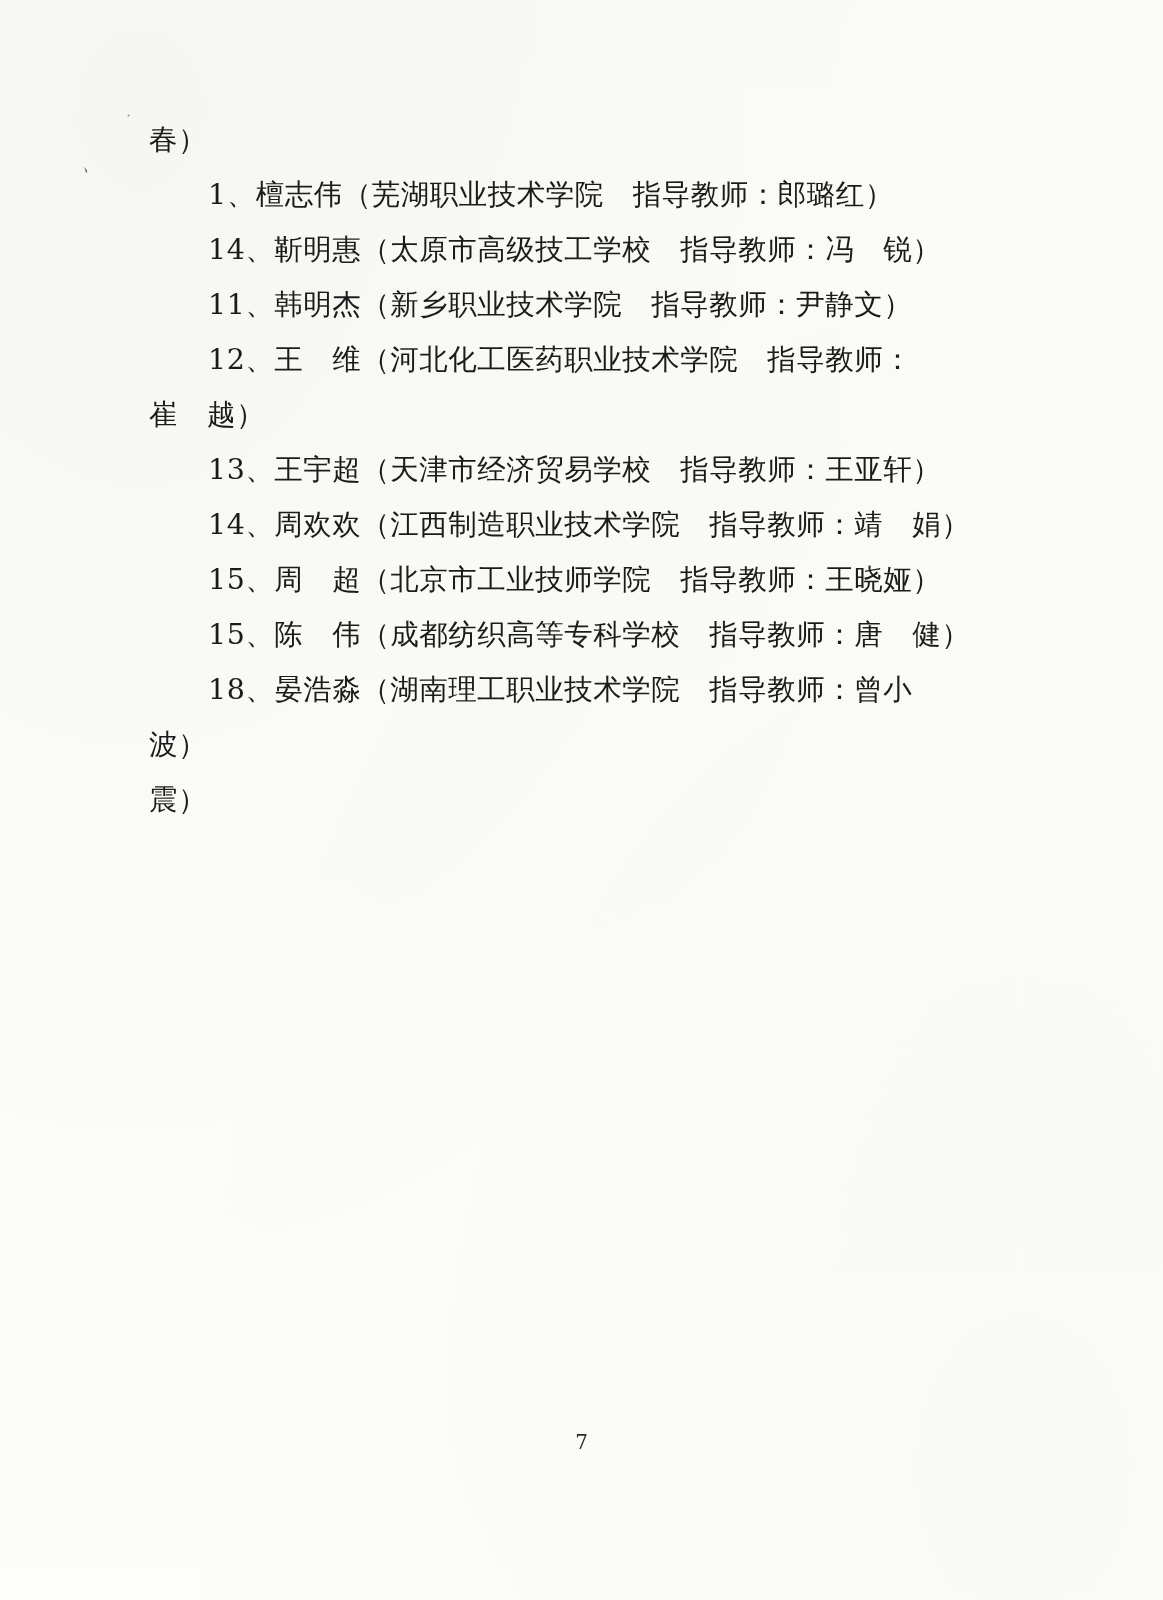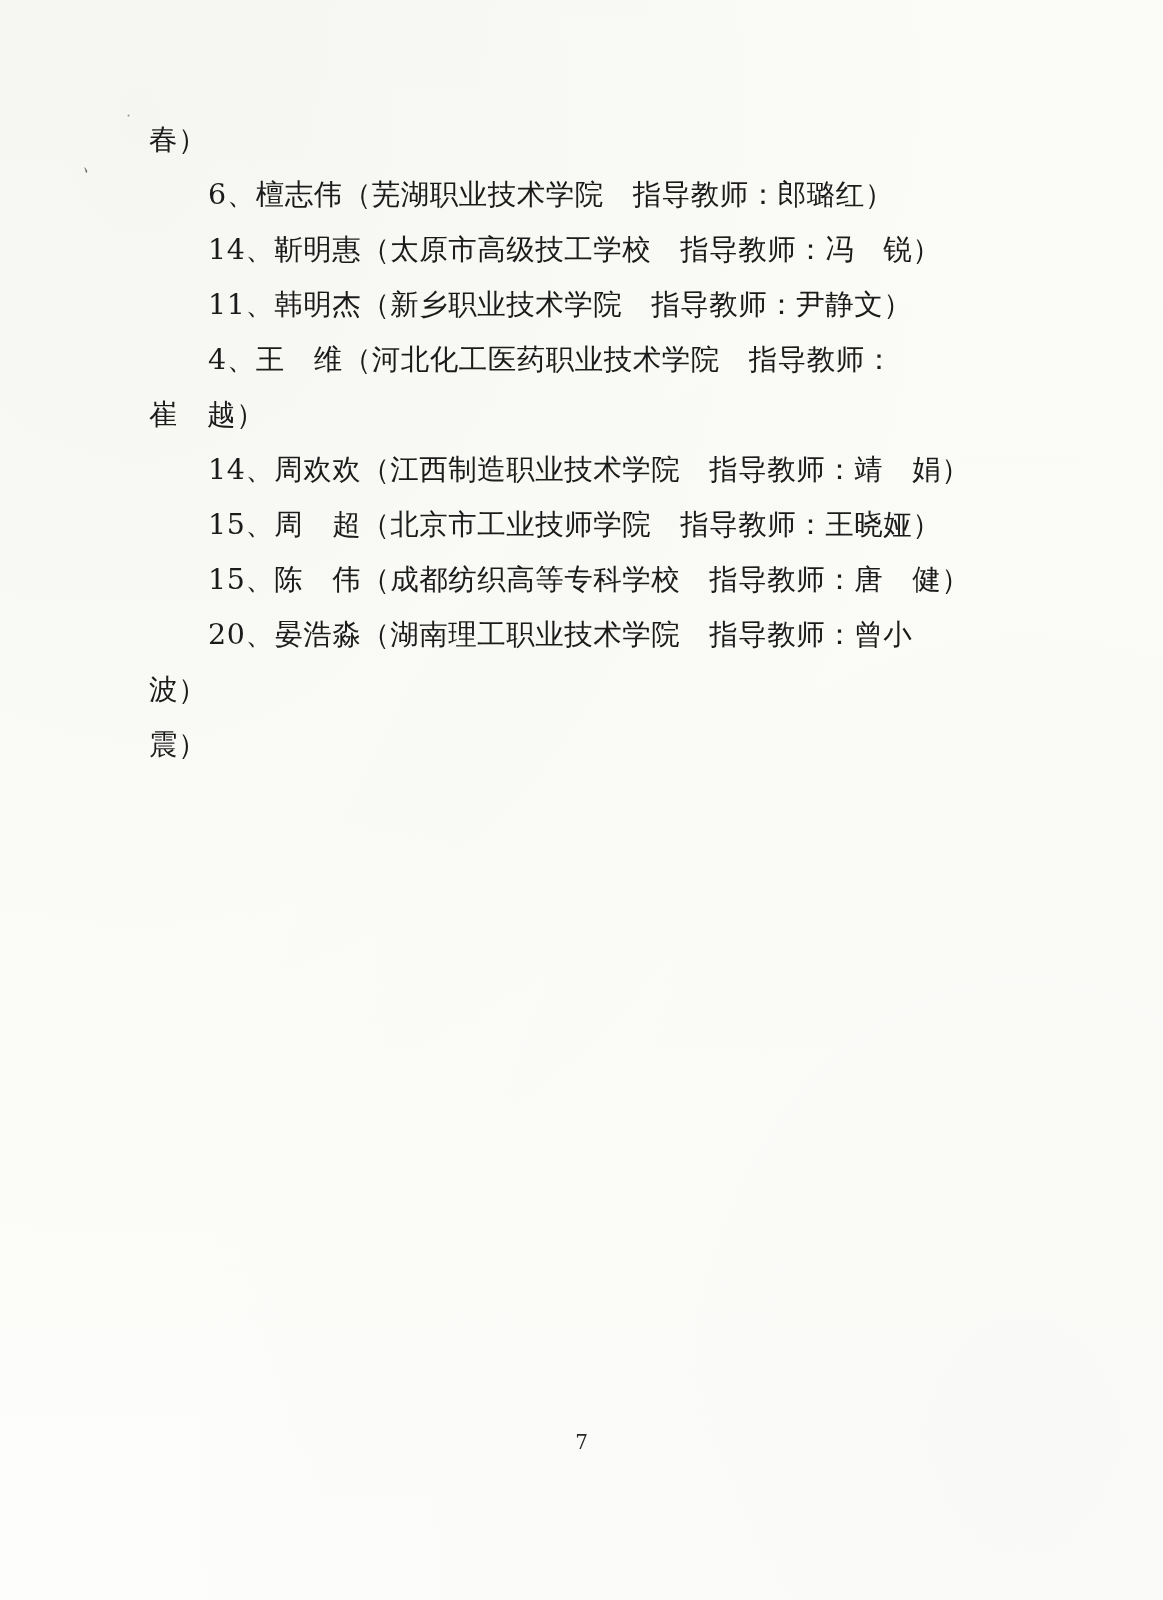--- a/index.html
+++ b/index.html
@@ -73,27 +73,28 @@
 </head>
 <body>
 
 <div class="page">
 
   <span class="stray-mark mark-a">、</span>
   <span class="stray-mark mark-b">·</span>
 
   <div class="doc-body">
     <p class="para cont">春）</p>
-    <p class="para indent">6、檀志伟（芜湖职业技术学院　指导教师：郎璐红）</p>
+    <p class="para indent">1、檀志伟（芜湖职业技术学院　指导教师：郎璐红）</p>
     <p class="para indent">14、靳明惠（太原市高级技工学校　指导教师：冯　锐）</p>
     <p class="para indent">11、韩明杰（新乡职业技术学院　指导教师：尹静文）</p>
-    <p class="para indent">4、王　维（河北化工医药职业技术学院　指导教师：</p>
+    <p class="para indent">12、王　维（河北化工医药职业技术学院　指导教师：</p>
     <p class="para cont">崔　越）</p>
+    <p class="para indent">13、王宇超（天津市经济贸易学校　指导教师：王亚轩）</p>
     <p class="para indent">14、周欢欢（江西制造职业技术学院　指导教师：靖　娟）</p>
     <p class="para indent">15、周　超（北京市工业技师学院　指导教师：王晓娅）</p>
     <p class="para indent">15、陈　伟（成都纺织高等专科学校　指导教师：唐　健）</p>
-    <p class="para indent">20、晏浩淼（湖南理工职业技术学院　指导教师：曾小</p>
+    <p class="para indent">18、晏浩淼（湖南理工职业技术学院　指导教师：曾小</p>
     <p class="para cont">波）</p>
     <p class="para cont">震）</p>
   </div>
 
   <div class="page-number">7</div>
 </div>
 
 </body></html>

